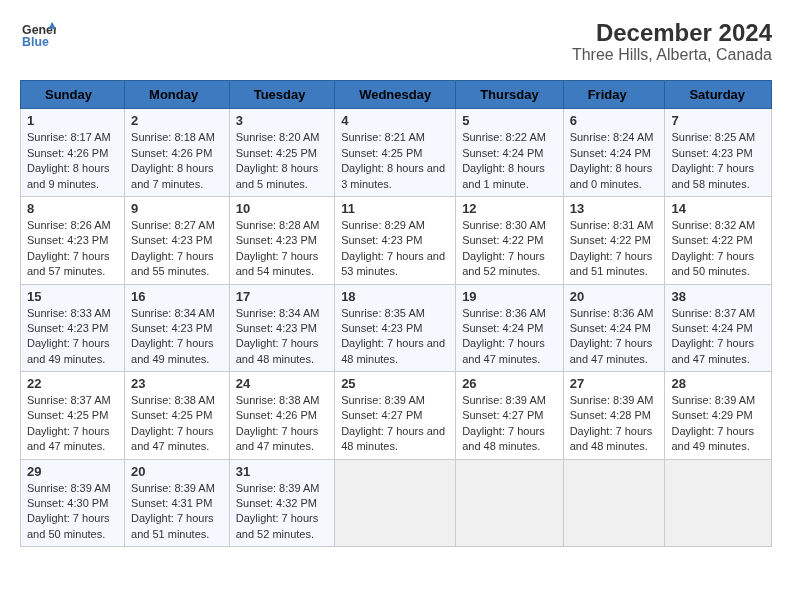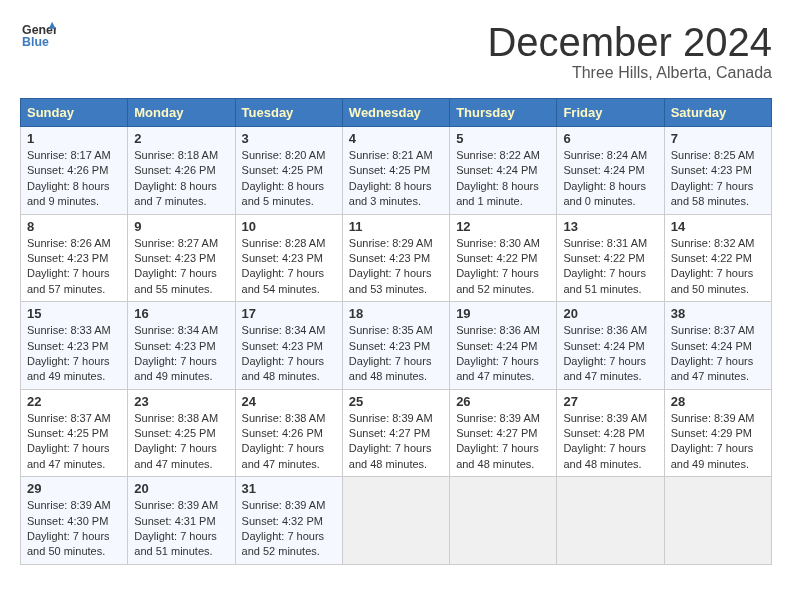--- a/index.html
+++ b/index.html
@@ -22,39 +22,39 @@
       gap: 4px;
     }
     .logo-icon {
       width: 36px;
       height: 30px;
     }
     .title-area {
       text-align: right;
     }
     .month-title {
-      font-size: 40px;
-      font-weight: normal;
+      font-size: 24px;
+      font-weight: bold;
       color: #333;
       line-height: 1.1;
     }
     .location {
       font-size: 16px;
       color: #555;
     }
     table {
       width: 100%;
       border-collapse: collapse;
       font-size: 10px;
     }
     thead tr th {
       background-color: #3d7abf;
-      color: #fef9c3;
+      color: #000000;
       text-align: left;
-      padding: 6px 6px;
+      padding: 6px 24px;
       font-size: 13px;
       font-weight: bold;
       border: 1px solid #2a5f9e;
     }
     tbody tr td {
       border: 1px solid #ccc;
       padding: 4px 6px;
       vertical-align: top;
       width: calc(100% / 7);
       min-height: 80px;

